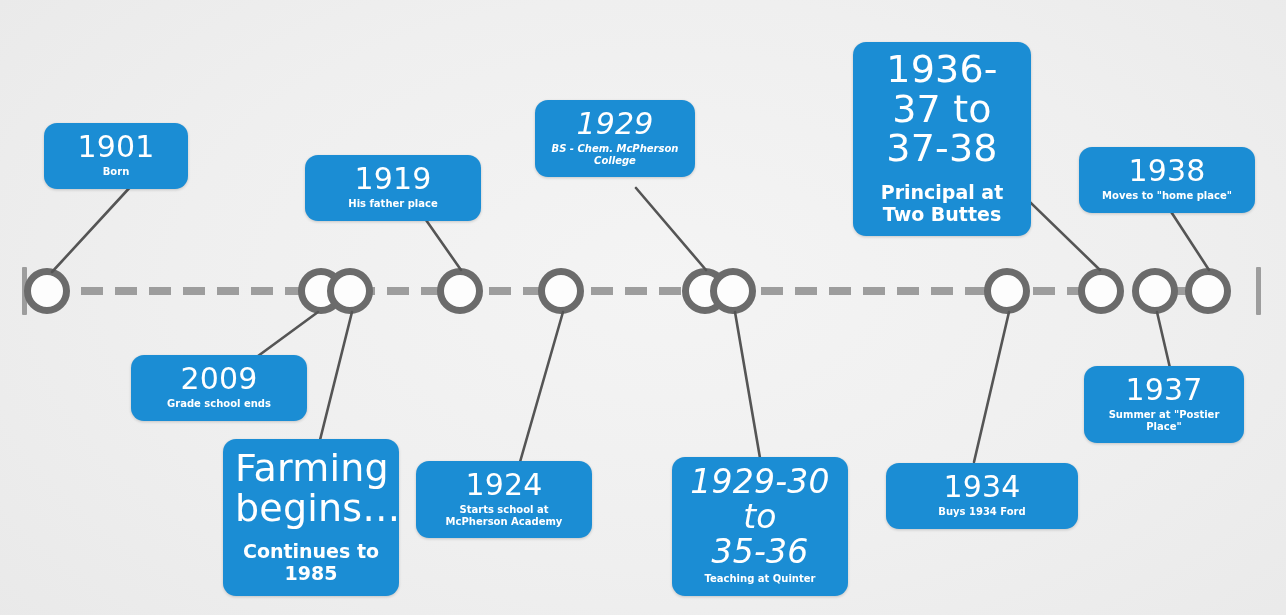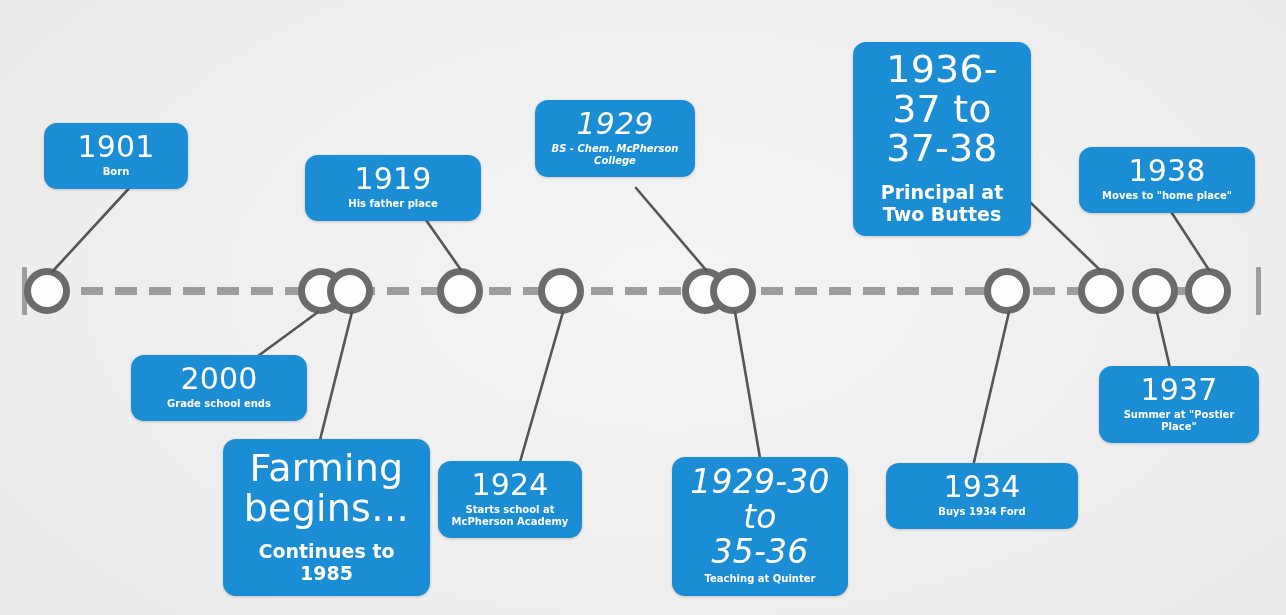--- a/index.html
+++ b/index.html
@@ -84,36 +84,36 @@
       <line x1="1166" y1="204" x2="1209" y2="270"></line>
     </g>
   </svg>
 
   <div class="card" style="left:44px;top:107px;width:144px;margin-top:16px;">
     <div class="title">1901</div>
     <div class="sub">Born</div>
   </div>
 
   <div class="card" style="left:131px;top:355px;width:176px;">
-    <div class="title">2000</div>
+    <div class="title">2009</div>
     <div class="sub">Grade school ends</div>
   </div>
 
-  <div class="card huge" style="left:223px;top:439px;width:207px;padding-top:10px;">
+  <div class="card huge" style="left:223px;top:439px;width:176px;padding-top:10px;">
     <div class="title">Farming
 begins…</div>
     <div class="sub">Continues to 1985</div>
   </div>
 
   <div class="card" style="left:305px;top:123px;width:176px;margin-top:32px;">
     <div class="title">1919</div>
     <div class="sub">His father place</div>
   </div>
 
-  <div class="card" style="left:438px;top:461px;width:144px;">
+  <div class="card" style="left:416px;top:461px;width:176px;">
     <div class="title">1924</div>
     <div class="sub">Starts school at McPherson Academy</div>
   </div>
 
   <div class="card" style="left:535px;top:100px;width:160px;font-style:italic;">
     <div class="title">1929</div>
     <div class="sub">BS - Chem. McPherson College</div>
   </div>
 
   <div class="card big" style="left:672px;top:457px;width:176px;">
@@ -126,21 +126,21 @@
     <div class="title">1934</div>
     <div class="sub">Buys 1934 Ford</div>
   </div>
 
   <div class="card huge" style="left:853px;top:42px;width:178px;">
     <div class="title">1936-37 to
 37-38</div>
     <div class="sub">Principal at Two Buttes</div>
   </div>
 
-  <div class="card" style="left:1084px;top:366px;width:160px;margin-left:15px;">
+  <div class="card" style="left:1084px;top:366px;width:160px;">
     <div class="title">1937</div>
     <div class="sub">Summer at "Postier Place"</div>
   </div>
 
   <div class="card" style="left:1079px;top:135px;width:176px;margin-top:12px;">
     <div class="title">1938</div>
     <div class="sub">Moves to "home place"</div>
   </div>
 
 </div>

